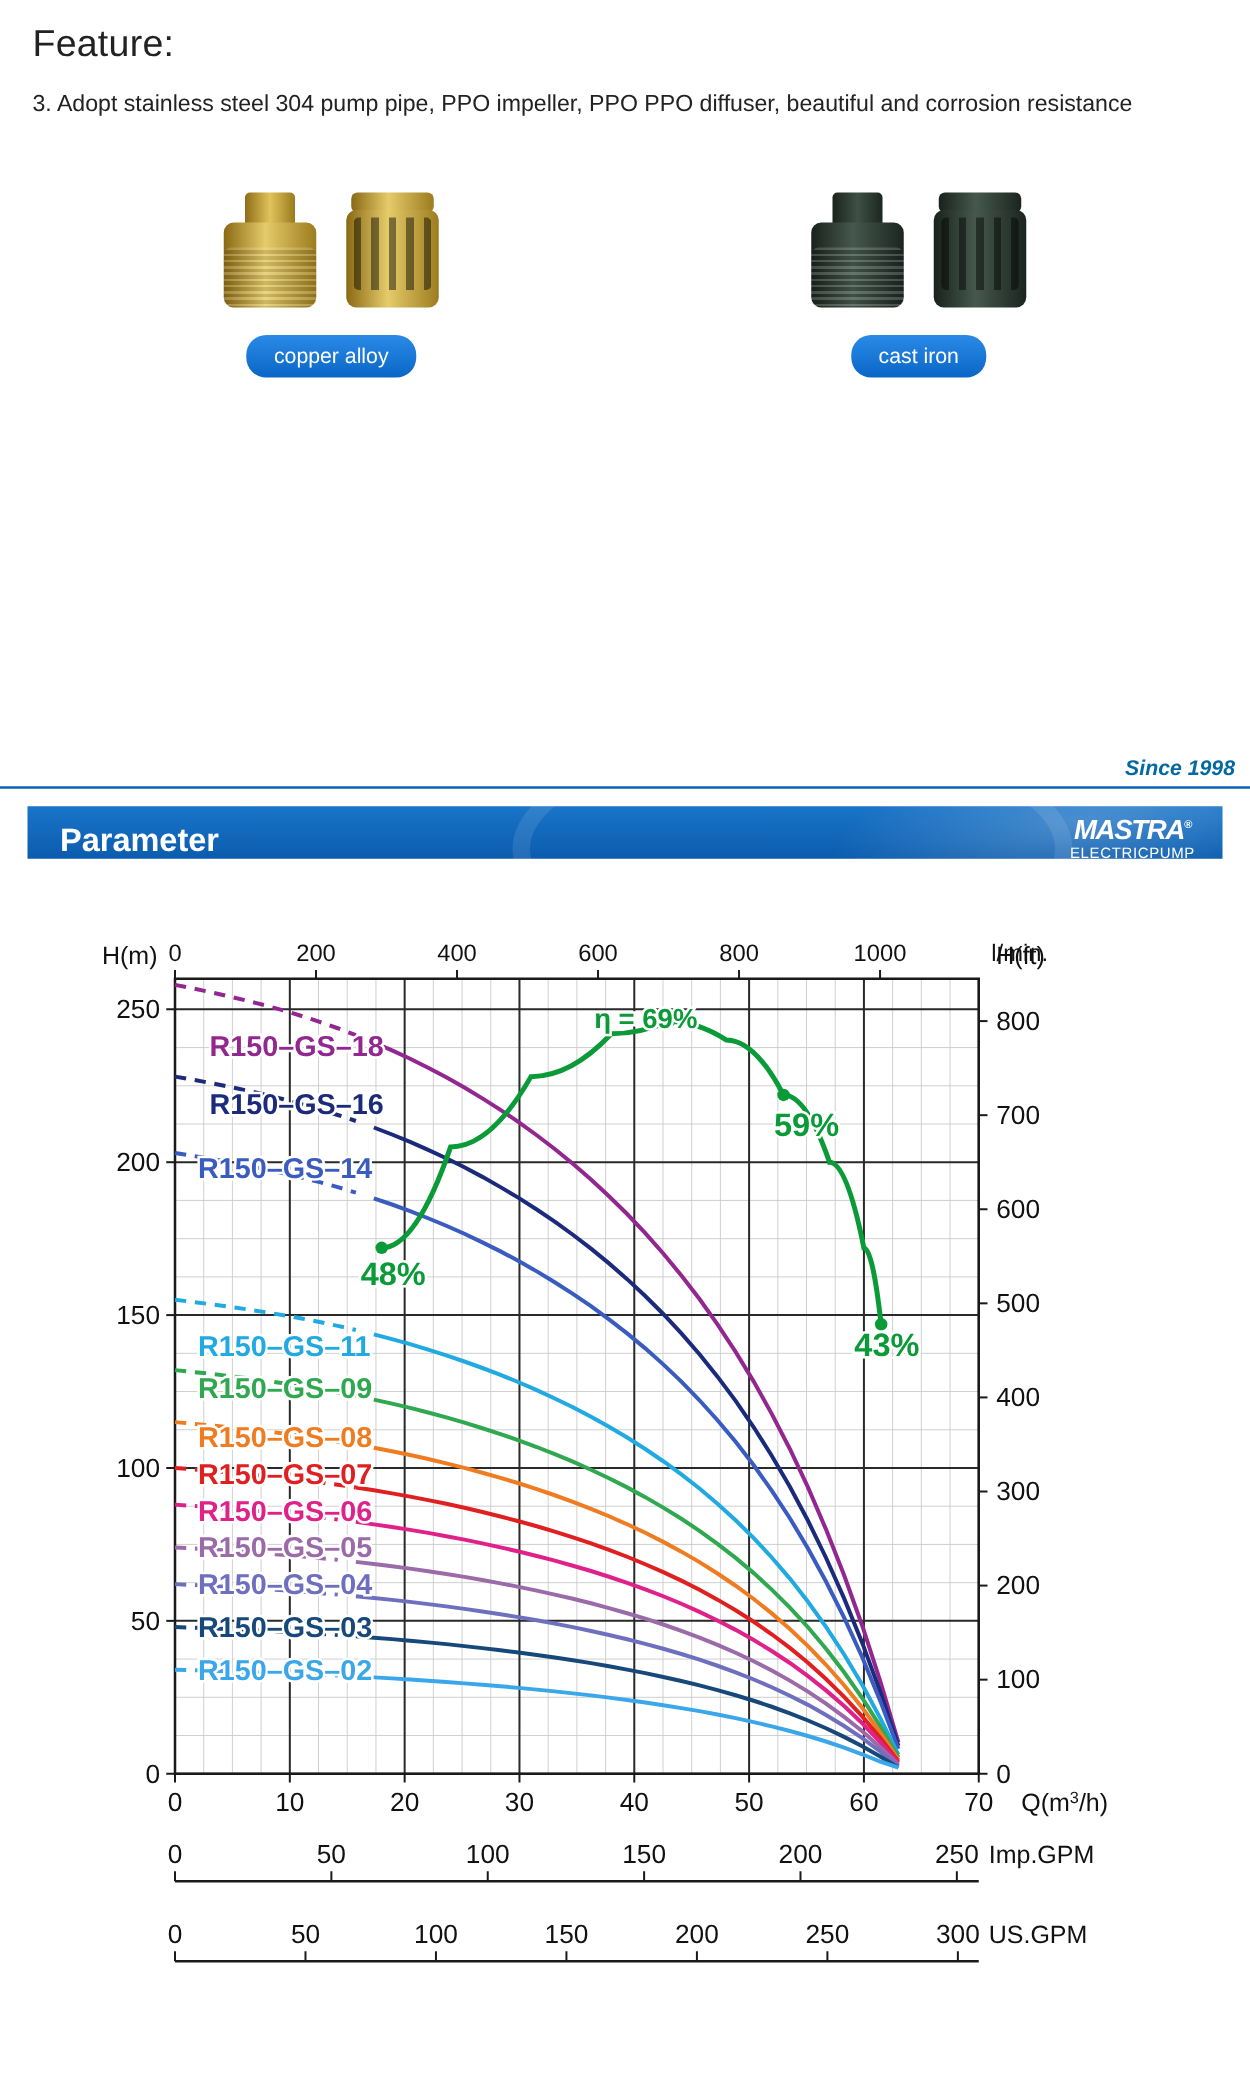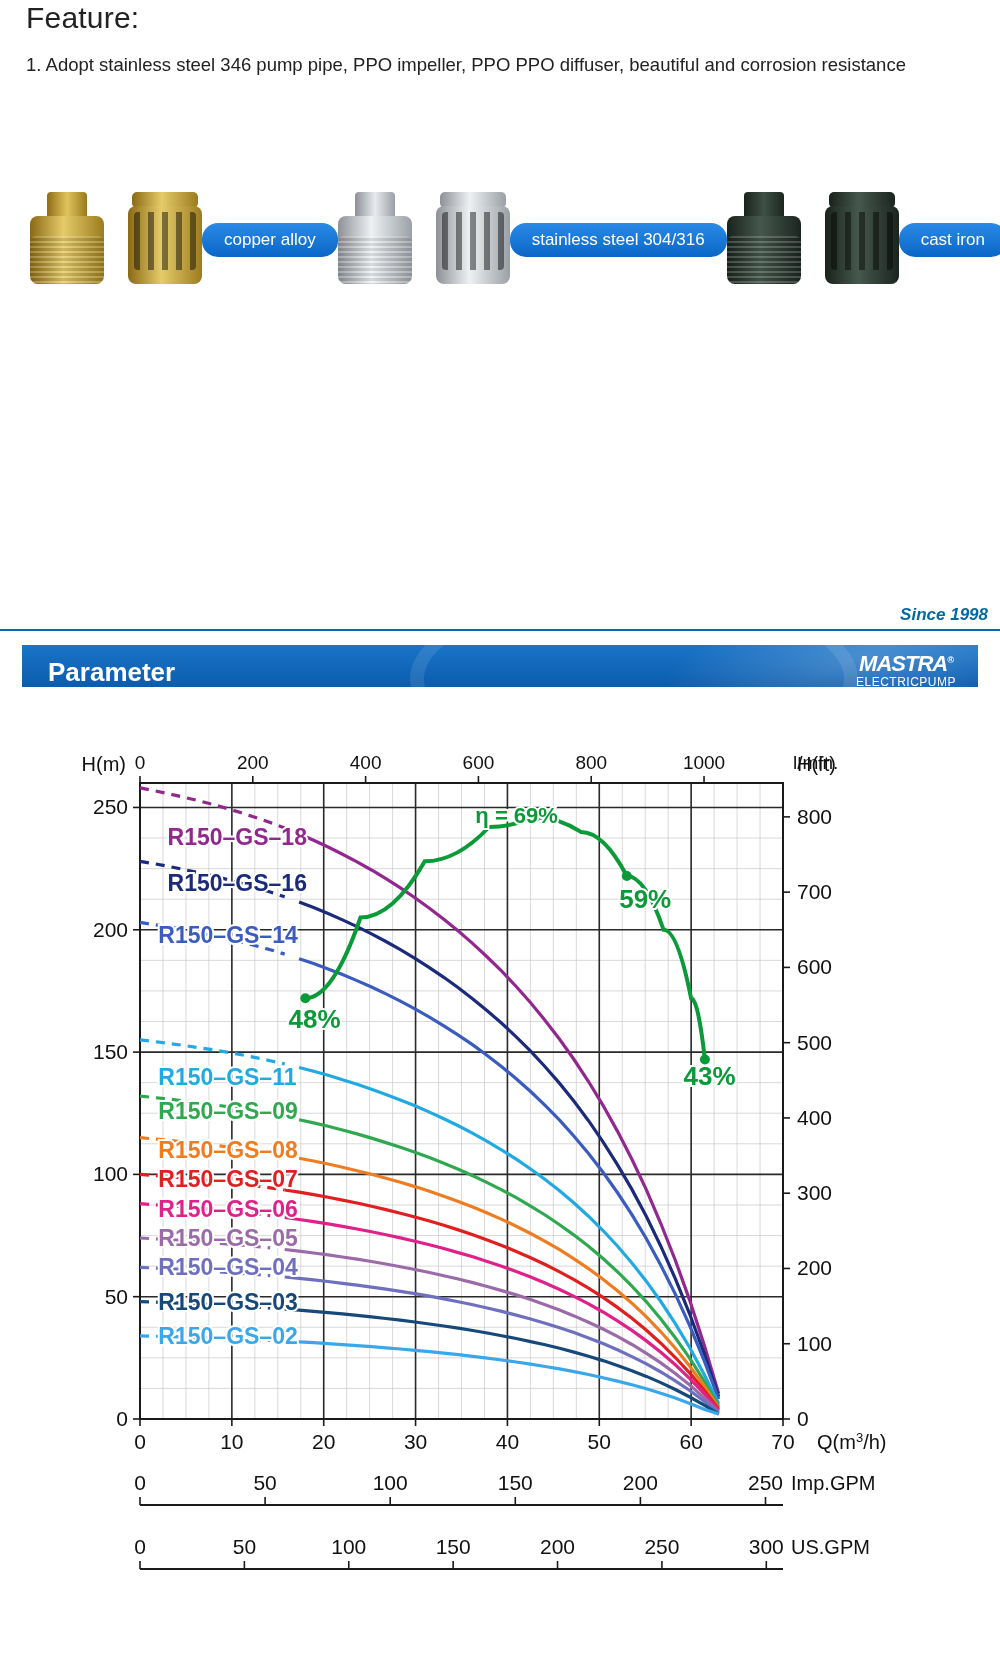--- a/index.html
+++ b/index.html
@@ -7,39 +7,39 @@
   body {
     width:1000px; height:1659px;
     font-family:"Liberation Sans", sans-serif;
     background:#ffffff;
     color:#1a1a1a;
     position:relative;
     overflow:hidden;
   }
 
   
-  .feature-wrap { padding:1px 26px 0 26px; }
+  .feature-wrap { padding:19px 26px 0 26px; }
   .feature-title {
     font-size:30px; font-weight:400; color:#222; margin:0 0 16px 0; letter-spacing:0.2px;
   }
   .feature-item {
     font-size:18.5px; line-height:1.48; color:#222; margin:0 0 16px 0;
     max-width:920px;
   }
 
   
   .products {
     margin-top:36px;
     display:flex;
     justify-content:space-around;
     align-items:flex-end;
     padding:0 30px;
     height:170px;
   }
-  .product-group { display:flex; flex-direction:row; align-items:center; }
+  .product-group { display:flex; flex-direction:column; align-items:center; }
   .product-imgs { display:flex; gap:24px; align-items:flex-end; height:110px; }
 
   .part { position:relative; }
 
   
   .head-a { width:74px; height:92px; position:relative; }
   .head-a .neck {
     position:absolute; top:0; left:17px; width:40px; height:28px; border-radius:4px 4px 2px 2px;
   }
   .head-a .body {
@@ -119,56 +119,41 @@
   .chart-area {
     position:absolute; left:0; top:705px; width:1000px; height:954px;
   }
   svg text { font-family:"Liberation Sans", sans-serif; }
 </style>
 </head>
 <body>
 
 <div class="feature-wrap">
   <h1 class="feature-title">Feature:</h1>
-  <p class="feature-item">1. Adopt  stainless steel 346 pump pipe, PPO impeller, PPO PPO diffuser, beautiful and corrosion resistance</p>
+  <p class="feature-item">3. Adopt  stainless steel 304 pump pipe, PPO impeller, PPO PPO diffuser, beautiful and corrosion resistance</p>
 </div>
 
 <div class="products">
 
   <div class="product-group">
     <div class="product-imgs">
       <div class="part head-a">
         <div class="neck" style="background:linear-gradient(90deg,#8e6d16,#e0c35c,#9a7a1c);"></div>
         <div class="body" style="background:linear-gradient(90deg,#8a6914,#e5cb6a 45%,#9c7c1e);"></div>
         <div class="rings"></div>
       </div>
       <div class="part head-b">
         <div class="top" style="background:linear-gradient(90deg,#8a6914,#e5cb6a 45%,#9c7c1e);"></div>
         <div class="cage" style="background:linear-gradient(90deg,#8a6914,#e5cb6a 45%,#9c7c1e);"></div>
         <div class="slots"></div>
       </div>
     </div>
     <div class="label-pill">copper alloy</div>
   </div>
 
-  <div class="product-group">
-    <div class="product-imgs">
-      <div class="part head-a">
-        <div class="neck" style="background:linear-gradient(90deg,#8d9196,#e8ebee,#9aa0a5);"></div>
-        <div class="body" style="background:linear-gradient(90deg,#8d9196,#eef1f3 45%,#9aa0a5);"></div>
-        <div class="rings"></div>
-      </div>
-      <div class="part head-b">
-        <div class="top" style="background:linear-gradient(90deg,#8d9196,#eef1f3 45%,#9aa0a5);"></div>
-        <div class="cage" style="background:linear-gradient(90deg,#8d9196,#eef1f3 45%,#9aa0a5);"></div>
-        <div class="slots"></div>
-      </div>
-    </div>
-    <div class="label-pill">stainless steel 304/316</div>
-  </div>
 
   <div class="product-group">
     <div class="product-imgs">
       <div class="part head-a">
         <div class="neck" style="background:linear-gradient(90deg,#1a231d,#3f5046,#1c2620);"></div>
         <div class="body" style="background:linear-gradient(90deg,#19221c,#46584d 45%,#1b2520);"></div>
         <div class="rings"></div>
       </div>
       <div class="part head-b">
         <div class="top" style="background:linear-gradient(90deg,#19221c,#46584d 45%,#1b2520);"></div>

